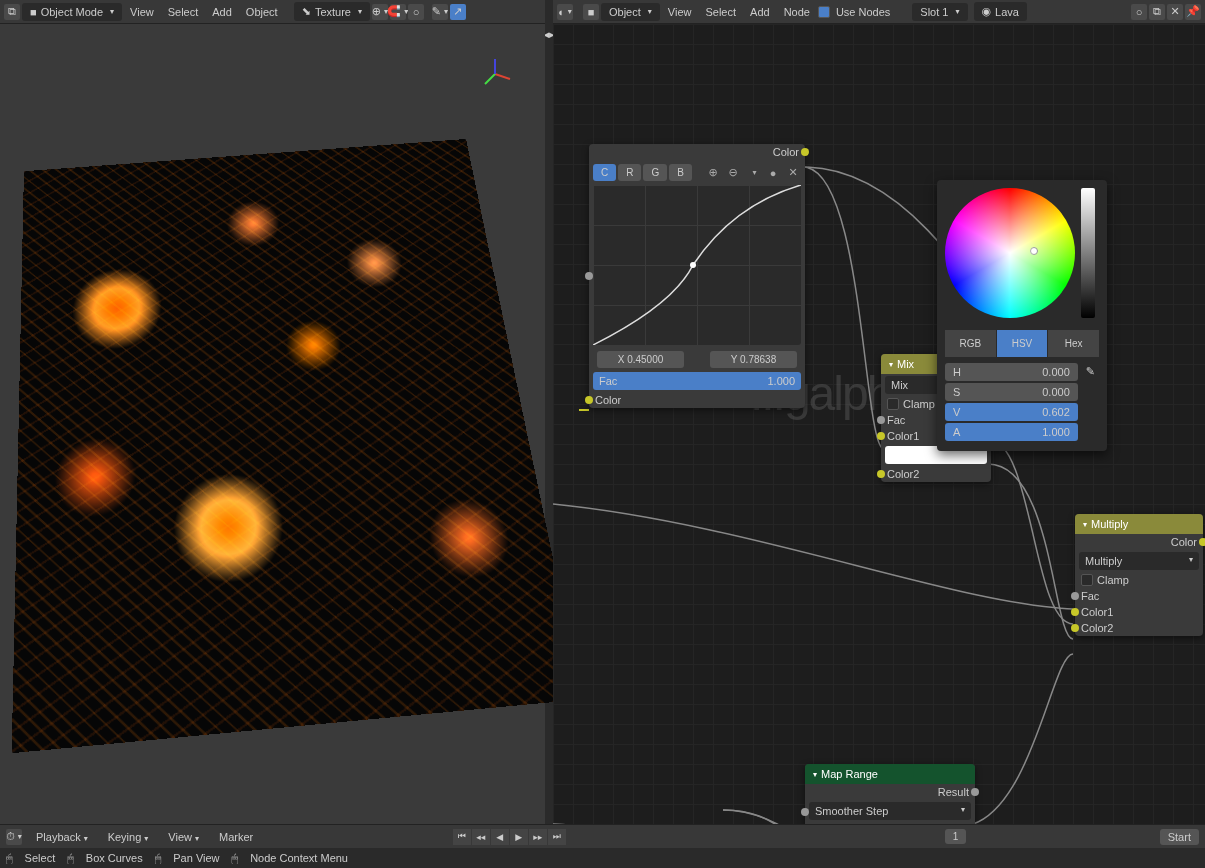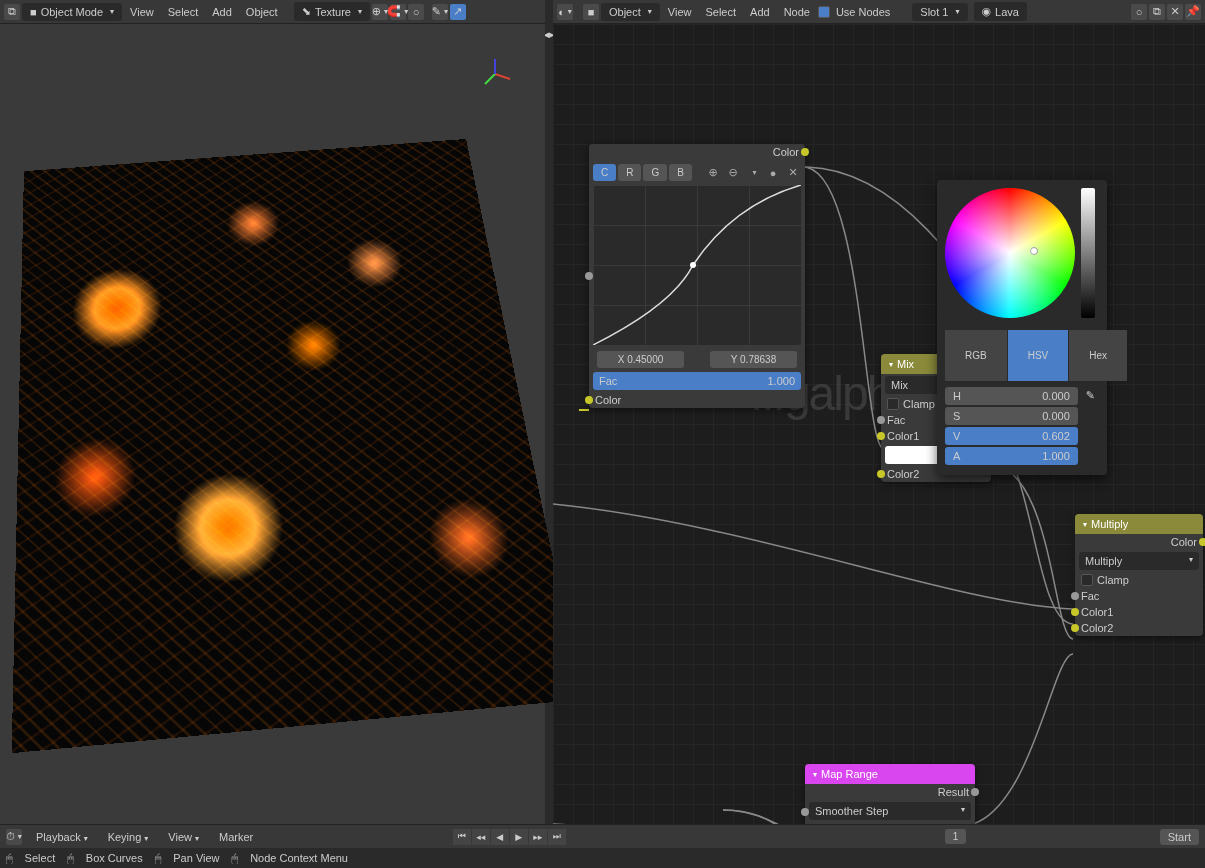--- a/index.html
+++ b/index.html
@@ -33,21 +33,21 @@
 .axis-gizmo { position: absolute; right: 30px; top: 30px; width: 40px; height: 40px; }
 .axis-gizmo svg { width: 100%; height: 100%; }
 .splitter { width: 8px; background: #2a2a2a; display:flex; align-items:flex-start; justify-content:center; padding-top:4px; cursor:col-resize; }
 .node-editor { flex: 1; background: #1d1d1d; position: relative; overflow: hidden; }
 .node-grid { position: absolute; inset: 0; background-image: linear-gradient(#252525 1px, transparent 1px), linear-gradient(90deg, #252525 1px, transparent 1px); background-size: 20px 20px; }
 .node { position: absolute; background: #3a3a3a; border-radius: 4px; box-shadow: 0 2px 6px rgba(0,0,0,0.5); }
 .node-hdr { padding: 4px 8px; border-radius: 4px 4px 0 0; font-size: 11px; display:flex; align-items:center; gap:4px; }
 .node-hdr::before { content:"▾"; font-size:8px; }
 .node-olive { background: #8a8a3a; color:#fff; }
 .node-orange { background: #a16b3a; color:#fff; }
-.node-blue { background: #d946ef; color:#fff; }
+.node-blue { background: #14532d; color:#fff; }
 .sock { display:flex; align-items:center; padding: 2px 6px; position:relative; font-size:11px; }
 .sock-out { justify-content:flex-end; }
 .dot { width:8px; height:8px; border-radius:50%; position:absolute; top:50%; transform:translateY(-50%); }
 .dot-l { left:-4px; } .dot-r { right:-4px; }
 .dot-yellow { background:#c7c729; } .dot-grey { background:#999; }
 .node-field { background:#555; border-radius:3px; padding:3px 6px; margin:2px 4px; display:flex; justify-content:space-between; font-size:10px; }
 .node-field-blue { background:#4a7fc8; color:#fff; }
 .node-drop { background:#2a2a2a; border-radius:3px; padding:3px 6px; margin:2px 4px; display:flex; justify-content:space-between; }
 .node-drop::after { content:"▾"; font-size:8px; }
 .curve-box { background:#2a2a2a; margin:4px; border-radius:3px; height:160px; position:relative; }
@@ -58,21 +58,21 @@
 .curve-tools { margin-left:auto; display:flex; gap:4px; }
 .curve-tool { width:16px; height:16px; display:inline-flex; align-items:center; justify-content:center; font-size:11px; color:#aaa; cursor:pointer; }
 .chk { width:12px; height:12px; background:#2a2a2a; border:1px solid #555; border-radius:2px; display:inline-block; margin-right:4px; }
 .chk.on { background:#4a7fc8; }
 .color-picker { position:absolute; background:#2a2a2a; border-radius:4px; padding:8px; box-shadow:0 4px 12px rgba(0,0,0,0.6); }
 .color-wheel { width:130px; height:130px; border-radius:50%; background: conic-gradient(red,yellow,lime,cyan,blue,magenta,red); position:relative; margin-bottom:8px; display:inline-block; }
 .color-wheel::after { content:""; position:absolute; inset:0; border-radius:50%; background: radial-gradient(circle, white 0%, transparent 70%); }
 .wheel-cursor { position:absolute; width:8px; height:8px; border:1px solid #000; border-radius:50%; background:#fff; left:65%; top:45%; }
 .val-slider { display:inline-block; width:14px; height:130px; background:linear-gradient(to bottom, #fff, #000); margin-left:6px; vertical-align:top; border-radius:2px; }
 .cp-tabs { display:flex; gap:1px; margin:4px 0; }
-.cp-tab { flex:1; background:#444; padding:20px; text-align:center; font-size:10px; cursor:pointer; }
+.cp-tab { flex:1; background:#444; padding:8px; text-align:center; font-size:10px; cursor:pointer; }
 .cp-tab.active { background:#4a7fc8; }
 .cp-field { background:#555; border-radius:3px; padding:3px 8px; margin:2px 0; display:flex; justify-content:space-between; font-size:10px; }
 .cp-field.blue { background:#4a7fc8; }
 .swatch { width:50px; height:18px; background:#fff; border-radius:3px; margin:2px 4px; }
 .footer { position:absolute; bottom:0; left:0; right:0; }
 .timeline { height:24px; background:#383838; display:flex; align-items:center; padding:0 6px; gap:8px; border-top:1px solid #222; }
 .statusbar { height:20px; background:#2a2a2a; display:flex; align-items:center; padding:0 6px; gap:12px; font-size:10px; color:#999; }
 .play-btns { display:flex; gap:1px; }
 .play-btn { width:18px; height:16px; background:#444; display:inline-flex; align-items:center; justify-content:center; font-size:9px; cursor:pointer; }
 .frame-field { background:#555; padding:2px 8px; border-radius:3px; font-size:10px; margin-left:auto; }

